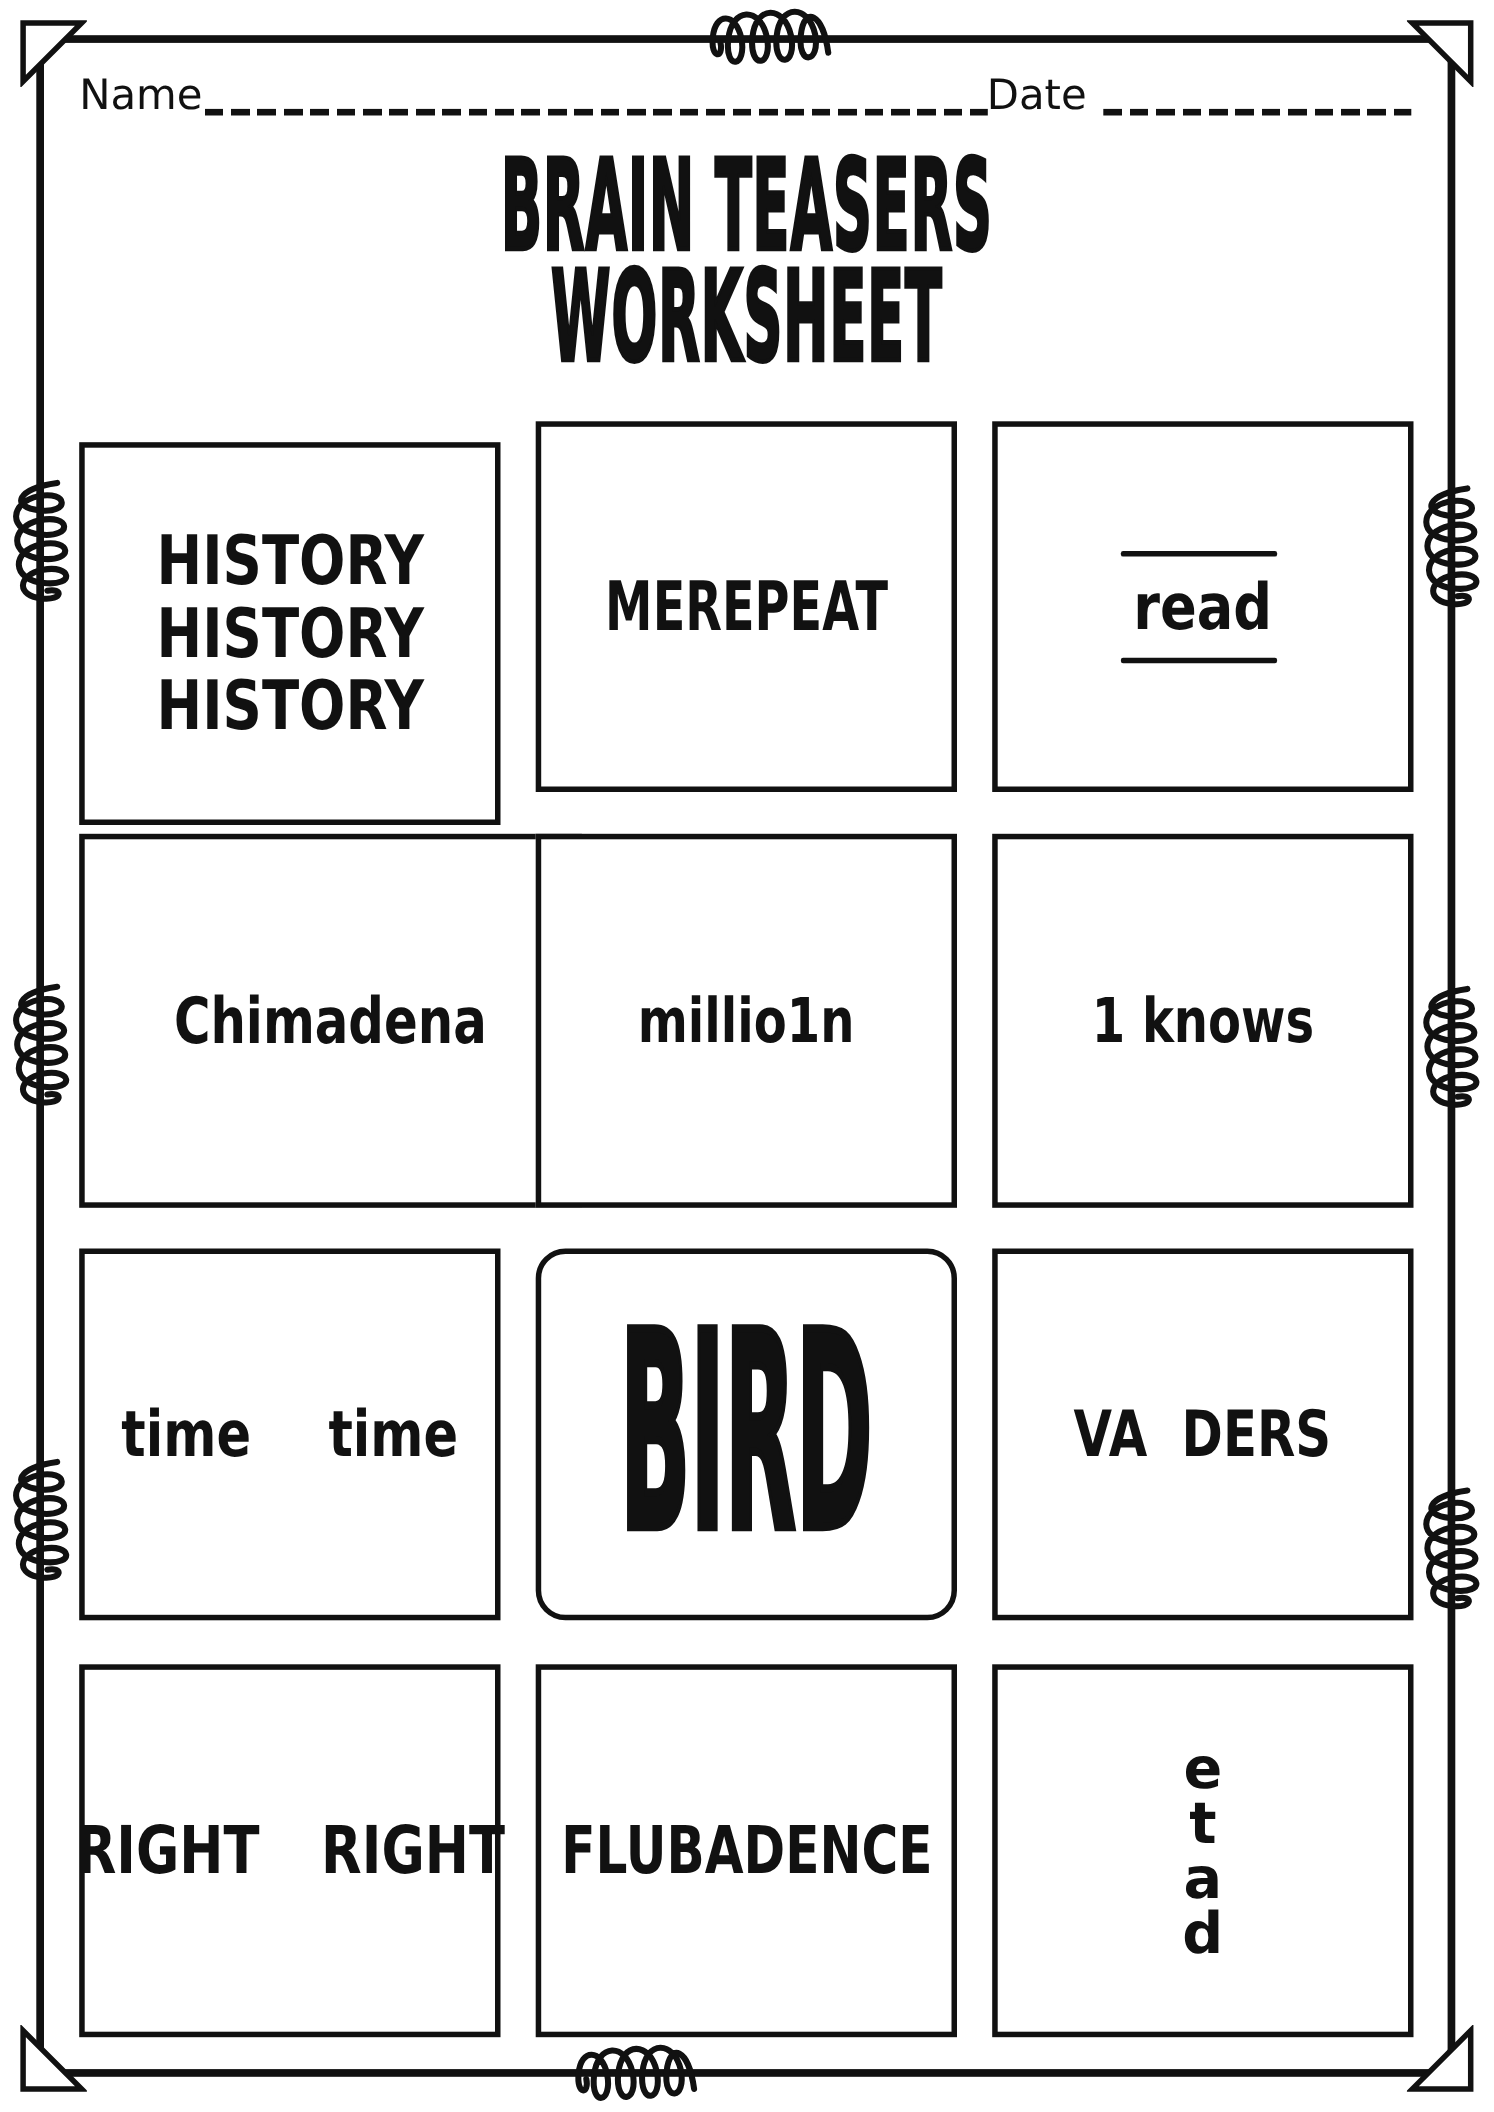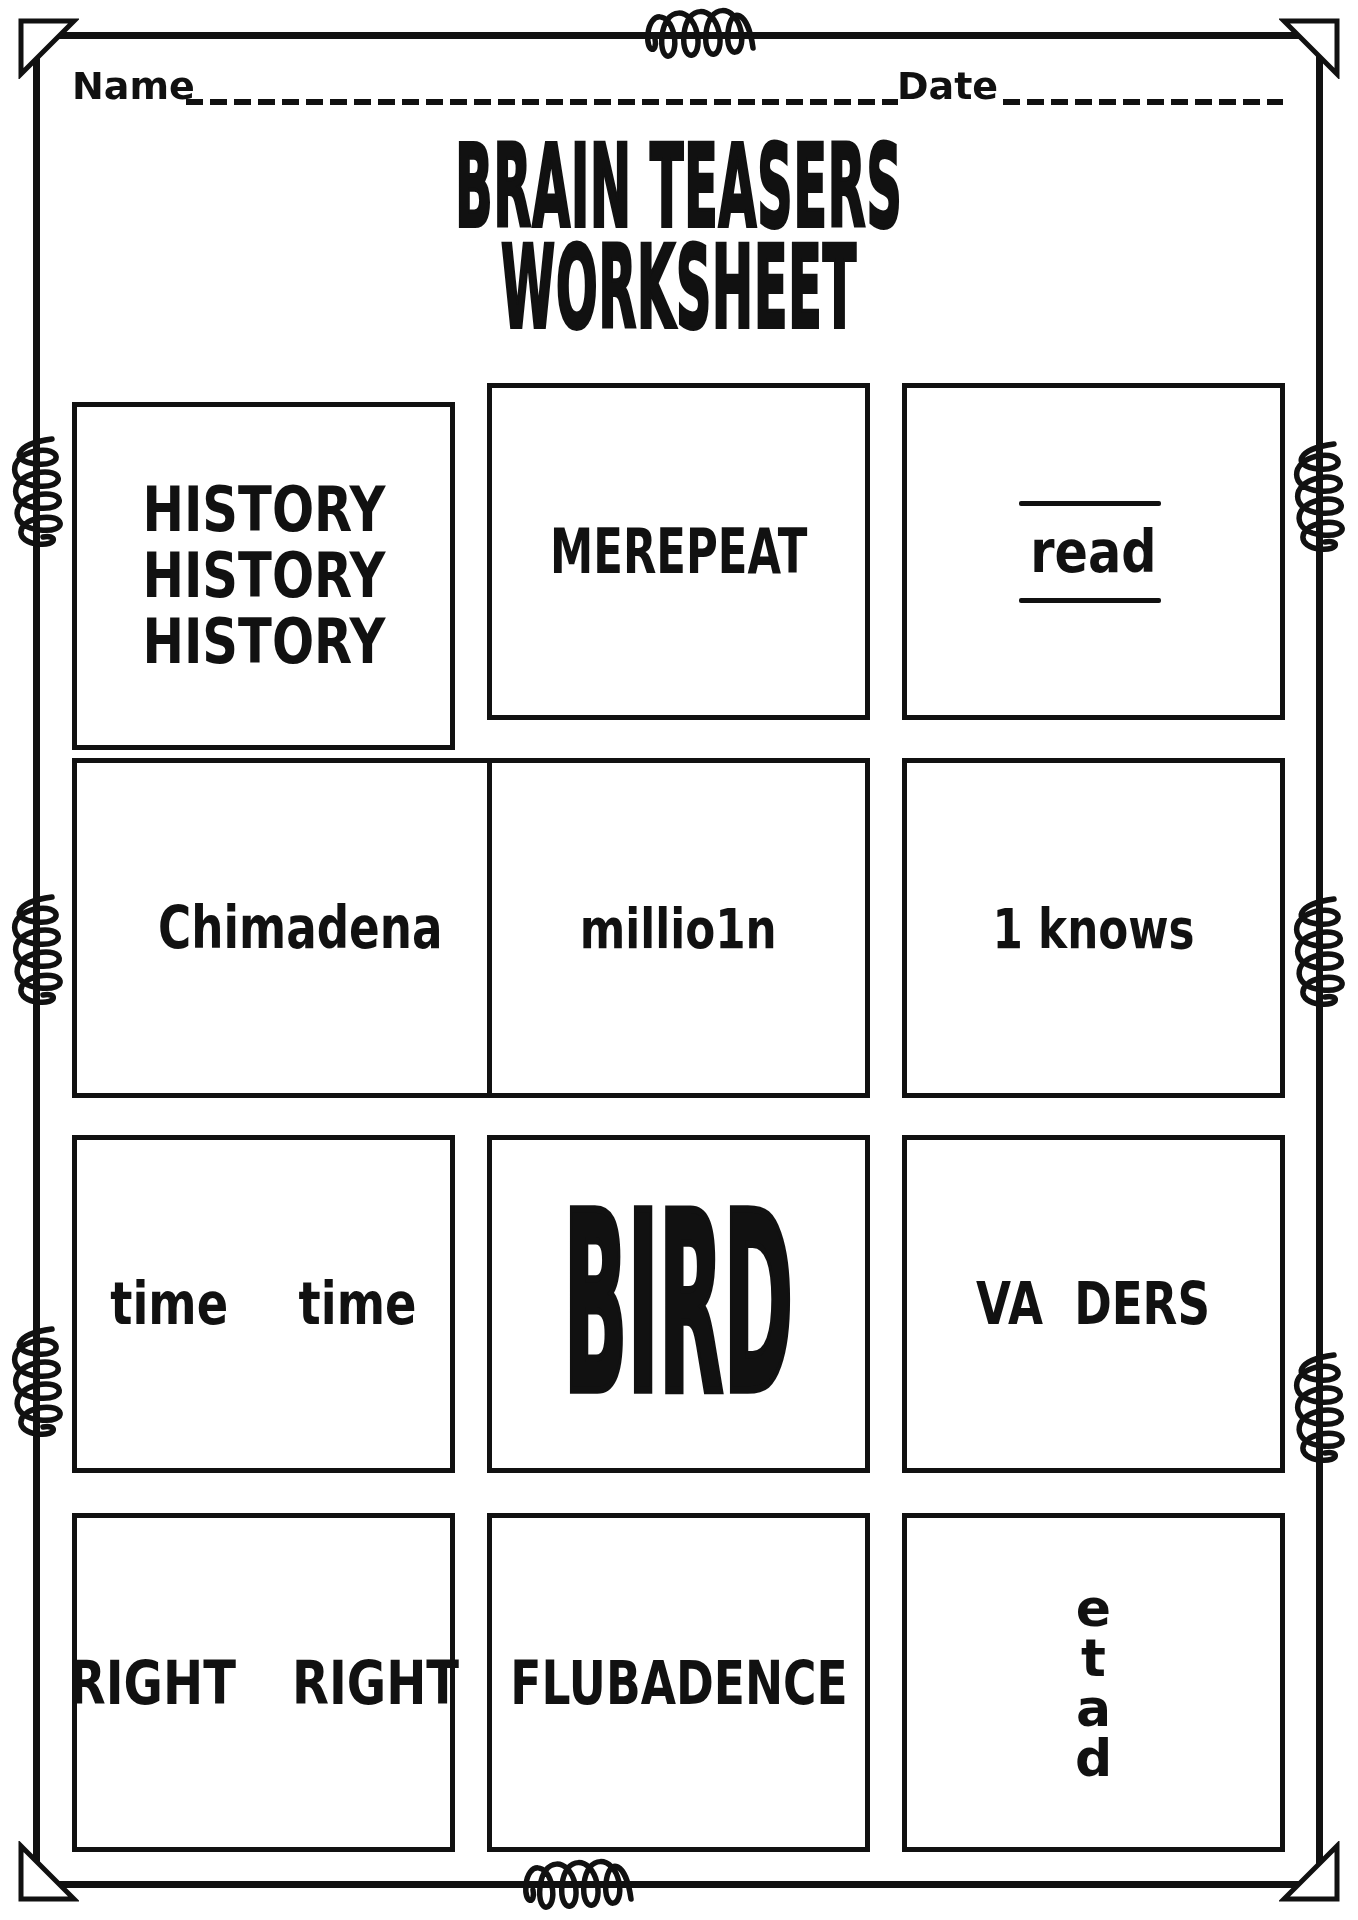--- a/index.html
+++ b/index.html
@@ -3,21 +3,21 @@
 <meta charset="utf-8">
 <style>
   html,body{margin:0;padding:0;background:#fff;}
   .page{position:relative;width:1358px;height:1920px;background:#fff;overflow:hidden;
         font-family:"DejaVu Sans","Liberation Sans",sans-serif;color:#111;}
   .outer-border{position:absolute;left:33px;top:32px;width:1290px;height:1856px;
         border:7px solid #111;box-sizing:border-box;}
   .coil{position:absolute;width:64px;height:132px;}
   .coil.rot{transform:rotate(90deg);}
   .corner{position:absolute;width:62px;height:62px;}
-  .label{position:absolute;font-size:38px;font-weight:bold;}
+  .label{position:absolute;font-size:38px;font-weight:normal;}
   .dashline{position:absolute;height:6px;
         background:repeating-linear-gradient(90deg,#111 0 17px,transparent 17px 24px);}
   .title{position:absolute;left:0;top:136px;width:1358px;text-align:center;
         font-size:114px;font-weight:bold;line-height:101px;
         transform:scaleX(0.43);transform-origin:50% 50%;
         -webkit-text-stroke:4px #111;letter-spacing:2px;}
   .cell{position:absolute;border:5px solid #111;box-sizing:border-box;background:#fff;
         display:flex;align-items:center;justify-content:center;}
   .cond{display:inline-block;font-weight:bold;transform:scaleX(0.78);white-space:nowrap;}
   .stack{display:flex;flex-direction:column;align-items:center;transform:scaleX(0.8);}
@@ -113,21 +113,21 @@
   <div class="cell" style="left:902px;top:758px;width:383px;height:340px;text-align:center;">
     <span class="cond" style="font-size:56px;">1 knows</span>
   </div>
 
   <div class="cell" style="left:72px;top:1135px;width:383px;height:338px;">
     <div class="wordrow" style="font-size:58px;gap:88px;">
       <span>time</span>
       <span>time</span>
     </div>
   </div>
-  <div class="cell" style="left:487px;top:1135px;width:383px;height:338px;">
+  <div class="cell" style="left:487px;top:1135px;width:383px;height:338px;border-radius:27px;">
     <span class="bird">BIRD</span>
   </div>
   <div class="cell" style="left:902px;top:1135px;width:383px;height:338px;">
     <div class="wordrow" style="font-size:58px;gap:40px;transform:scaleX(0.78);">
       <span>VA</span>
       <span>DERS</span>
     </div>
   </div>
 
   <div class="cell" style="left:72px;top:1513px;width:383px;height:339px;">

